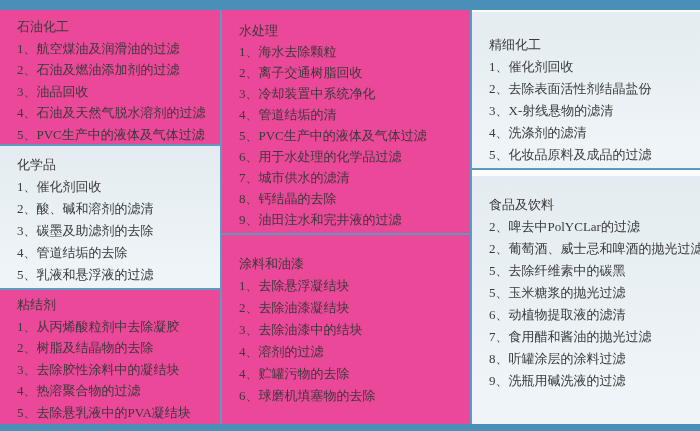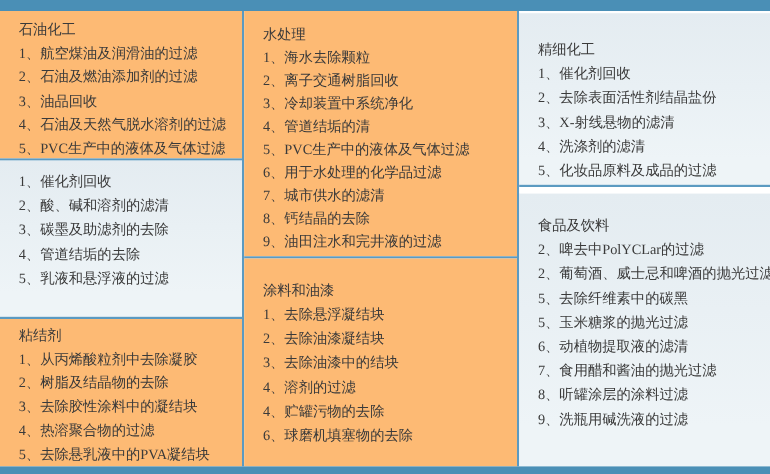--- a/index.html
+++ b/index.html
@@ -16,21 +16,21 @@
   .col-left{left:0;width:220px;}
   .col-mid{left:222px;width:248px;}
   .col-right{left:472px;width:268px;}
   .vline{position:absolute;top:10px;height:414px;width:2px;background:#5b9ac1;}
   .vline.v1{left:220px;}
   .vline.v2{left:470px;}
   .hline{height:2px;background:#5b9ac1;}
   .gap{height:6px;background:#ffffff;}
   .topgap{height:2px;background:#ffffff;}
   .panel{overflow:hidden;box-sizing:border-box;padding-left:17px;padding-right:4px;}
-  .panel.white{background:#fdba74;}
+  .panel.white{background:#ec4899;}
   .panel.tint{background:linear-gradient(180deg,#e4ecf1 0%,#eef4f7 85%);}
   .line{white-space:nowrap;line-height:22px;}
   .sec-title{white-space:nowrap;line-height:22px;}
   
   .s-l1{height:134px;padding-top:6px;}
   .s-l1 .line,.s-l1 .sec-title{line-height:21.5px;}
   .s-l2{height:142px;padding-top:8px;}
   .s-l3{height:134px;padding-top:4px;}
   .s-l3 .line,.s-l3 .sec-title{line-height:21.5px;}
   .s-m1{height:223px;padding-top:10px;}
@@ -50,20 +50,21 @@
     <div class="panel white s-l1">
       <div class="sec-title">石油化工</div>
       <div class="line">1、航空煤油及润滑油的过滤</div>
       <div class="line">2、石油及燃油添加剂的过滤</div>
       <div class="line">3、油品回收</div>
       <div class="line">4、石油及天然气脱水溶剂的过滤</div>
       <div class="line">5、PVC生产中的液体及气体过滤</div>
     </div>
     <div class="hline"></div>
     <div class="panel tint s-l2">
+      <div class="sec-title">化学品</div>
       <div class="line">1、催化剂回收</div>
       <div class="line">2、酸、碱和溶剂的滤清</div>
       <div class="line">3、碳墨及助滤剂的去除</div>
       <div class="line">4、管道结垢的去除</div>
       <div class="line">5、乳液和悬浮液的过滤</div>
     </div>
     <div class="hline"></div>
     <div class="panel white s-l3">
       <div class="sec-title">粘结剂</div>
       <div class="line">1、从丙烯酸粒剂中去除凝胶</div>

